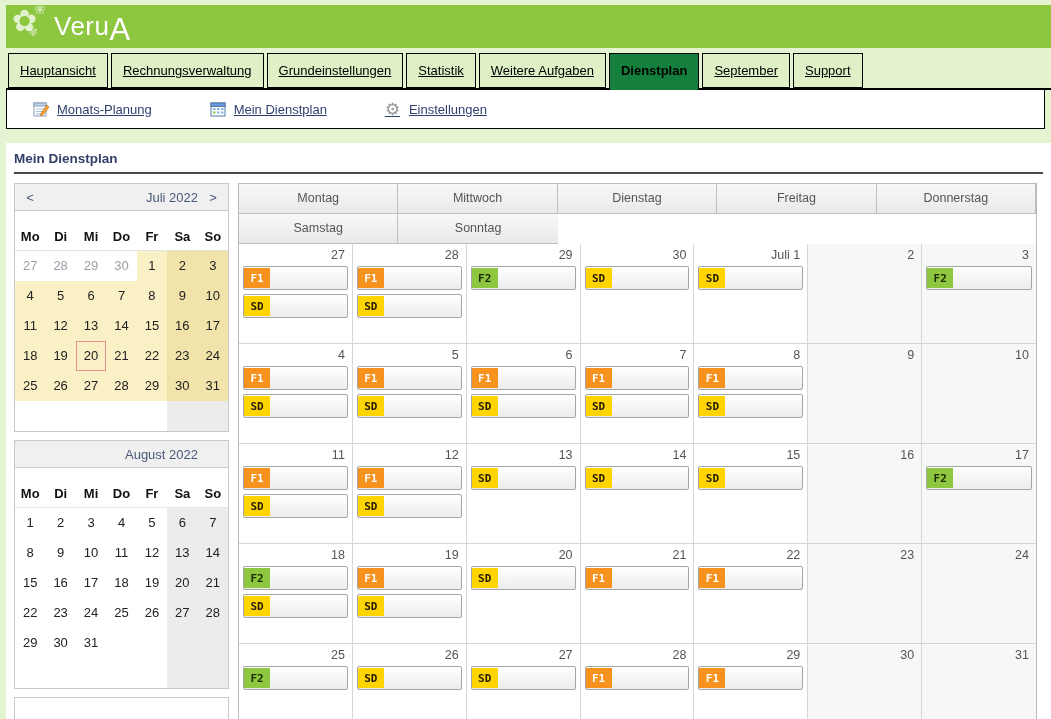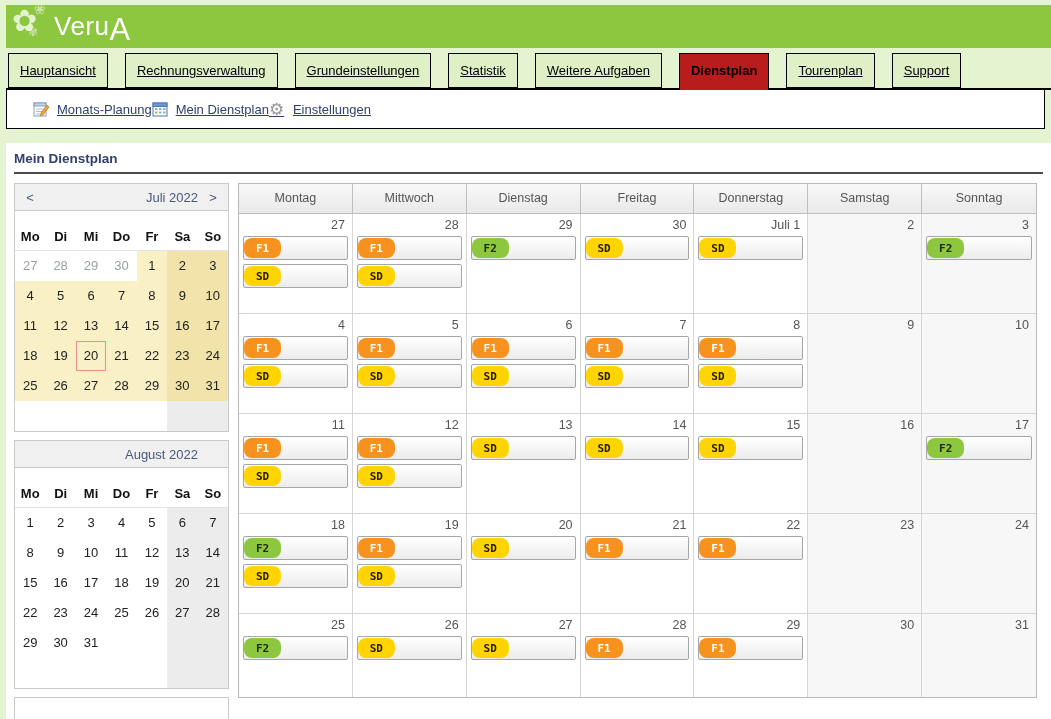--- a/index.html
+++ b/index.html
@@ -11,25 +11,25 @@
   }
   
   .banner{margin:5px 0 0 6px;height:43px;background:#8DC63F;position:relative;overflow:hidden;}
   .deco{position:absolute;color:rgba(255,255,255,.75);pointer-events:none;}
   .d1{left:6px;top:-2px;font-size:30px;}
   .d2{left:28px;top:-4px;font-size:14px;color:rgba(255,255,255,.55);}
   .d3{left:22px;top:20px;font-size:12px;color:rgba(255,255,255,.5);}
   .logo-text{position:absolute;left:48px;top:2px;color:#fff;font-size:26px;letter-spacing:.5px;}
   .logo-accent{font-size:31px;position:relative;top:5px;}
   
-  .tabbar{margin:0 0 0 6px;padding:5px 0 0 2px;border-bottom:2px solid #000;display:flex;gap:17px;align-items:flex-end;}
+  .tabbar{margin:0 0 0 6px;padding:5px 0 0 2px;border-bottom:2px solid #000;display:flex;gap:3px;align-items:flex-end;}
   .tab{background:#DFEFC6;border:1px solid #000;padding:9px 11px;font-size:13px;text-decoration:underline;color:#000;cursor:pointer;white-space:nowrap;}
-  .tab.active{background:#b91c1c;font-weight:bold;text-decoration:none;border-bottom:none;margin-bottom:-2px;padding-bottom:12px;}
+  .tab.active{background:#15803d;font-weight:bold;text-decoration:none;border-bottom:none;margin-bottom:-2px;padding-bottom:12px;}
   
-  .toolbar{margin:0 6px;background:#fff;border:1px solid #000;border-top:none;height:38px;display:flex;align-items:center;padding-left:26px;}
+  .toolbar{margin:0 6px;background:#fff;border:1px solid #000;border-top:none;height:38px;display:flex;align-items:center;padding-left:26px;gap:58px;}
   .tool-item{display:flex;align-items:center;gap:7px;color:#2F3E6E;font-size:13px;text-decoration:underline;cursor:pointer;}
   .tool-item .ticon{display:inline-flex;width:17px;height:17px;text-decoration:none;}
   .gear-glyph{font-size:17px;line-height:17px;color:#979797;text-decoration:none;}
   
   .content{margin-left:6px;background:#fff;margin-top:14px;min-height:577px;padding-top:6px;}
   .page-title{margin:2px 0 0 8px;font-size:13.5px;font-weight:bold;color:#33406B;}
   .rule{border:none;border-top:2px solid #4A4A4A;margin:6px 8px 9px 8px;}
   .panes{display:flex;align-items:flex-start;}
   
   .left-pane{width:215px;margin-left:8px;flex:none;}
@@ -42,55 +42,55 @@
   .md{height:30px;line-height:30px;text-align:center;font-size:13px;color:#222;cursor:pointer;}
   .md.om{background:#fff;color:#9AA0A6;}
   .md.y{background:#FAF0C6;}
   .md.ye{background:#F1E3A9;}
   .md.w{background:#fff;}
   .md.g{background:#ECECEC;}
   .md.sel{box-shadow:inset 0 0 0 1px #E88E8E;}
   
   .right-pane{margin-left:9px;width:799px;flex:none;}
   .cal{border:1px solid #B9B9B9;background:#fff;}
-  .cal-head{display:grid;grid-template-columns:repeat(7,1fr);}
+  .cal-head{display:grid;grid-template-columns:repeat(5,1fr);}
   .ch{height:29px;line-height:29px;text-align:center;font-size:12.5px;color:#555;
       background:linear-gradient(#F8F8F8,#E9E9E9);
       border-right:1px solid #BFBFBF;border-bottom:1px solid #BFBFBF;}
   .ch:last-child{border-right:none;}
   .cal-row{display:grid;grid-template-columns:repeat(7,1fr);height:100px;}
   .cal-row.short{height:83px;}
   .cal-cell{border-right:1px solid #D6D6D6;border-bottom:1px solid #D6D6D6;background:#fff;overflow:hidden;}
   .cal-cell:last-child{border-right:none;}
   .cal-row:last-child .cal-cell{border-bottom:none;}
   .cal-cell.we{background:#F7F7F7;}
   .day-num{display:block;text-align:right;padding:4px 7px 3px 0;font-size:12.5px;color:#555;height:15px;}
   .shift-entry{height:22px;margin:0 4px 4px 4px;border:1px solid #A6A6A6;border-radius:2px;
       background:linear-gradient(#FFFFFF,#ECECEC);display:flex;align-items:center;cursor:pointer;}
-  .badge{width:37px;height:20px;display:flex;align-items:center;justify-content:center;
-      font-family:"DejaVu Sans Mono",monospace;font-weight:bold;font-size:11px;flex:none;border-radius:8px;}
+  .badge{width:26px;height:20px;display:flex;align-items:center;justify-content:center;
+      font-family:"DejaVu Sans Mono",monospace;font-weight:bold;font-size:11px;flex:none;}
 </style>
 </head>
 <body>
 
 <div class="banner">
   <span class="deco d1">✿</span>
   <span class="deco d2">❀</span>
   <span class="deco d3">✾</span>
   <span class="logo-text">Veru<span class="logo-accent">A</span></span>
 </div>
 
 <div class="tabbar">
     <span class="tab">Hauptansicht</span>
     <span class="tab">Rechnungsverwaltung</span>
     <span class="tab">Grundeinstellungen</span>
     <span class="tab">Statistik</span>
     <span class="tab">Weitere Aufgaben</span>
     <span class="tab active">Dienstplan</span>
-    <span class="tab">Tourenplan</span>
+    <span class="tab">September</span>
     <span class="tab">Support</span>
   </div>
 
 <div class="toolbar">
   <span class="tool-item">
     <span class="ticon">
       <svg width="17" height="17" viewBox="0 0 17 17">
         <rect x="1" y="2" width="12" height="13" fill="#FFFFFF" stroke="#8AA0B8"></rect>
         <rect x="1" y="2" width="12" height="3" fill="#BFD4EA" stroke="#8AA0B8"></rect>
         <line x1="3" y1="8" x2="11" y2="8" stroke="#A8C0DA"></line>

